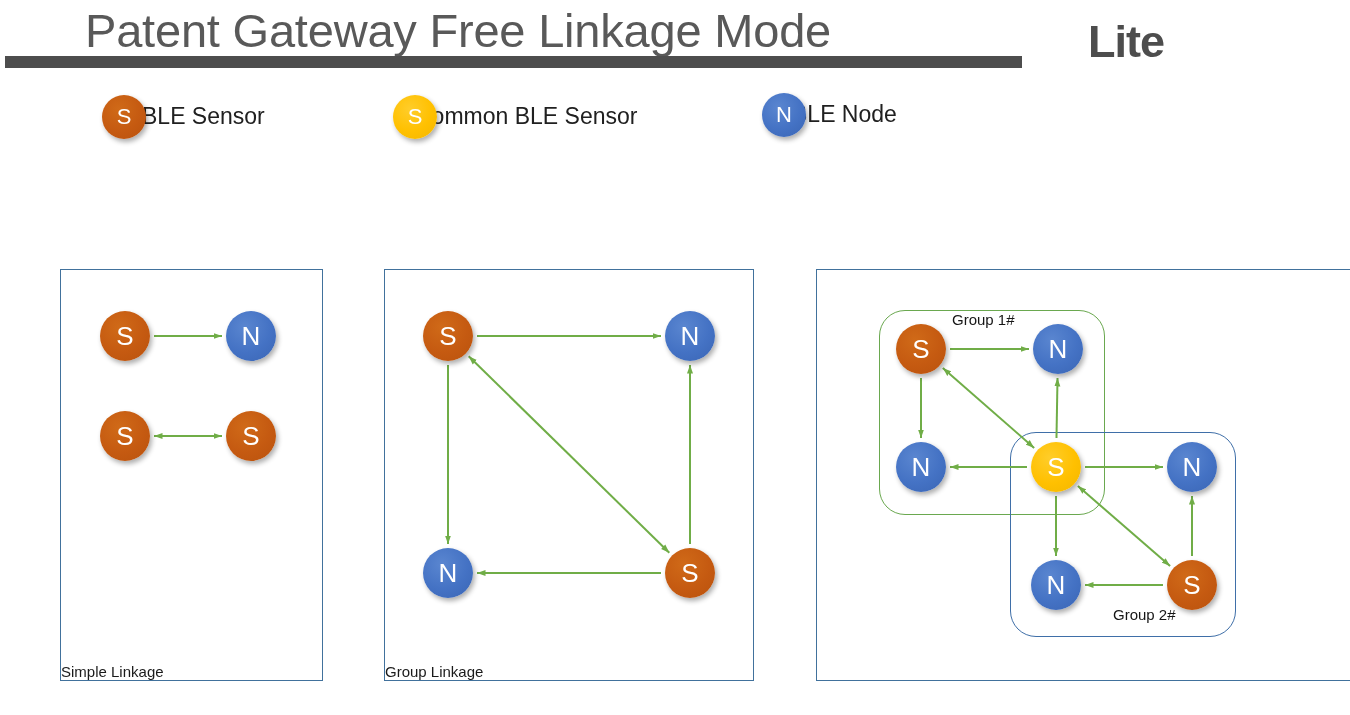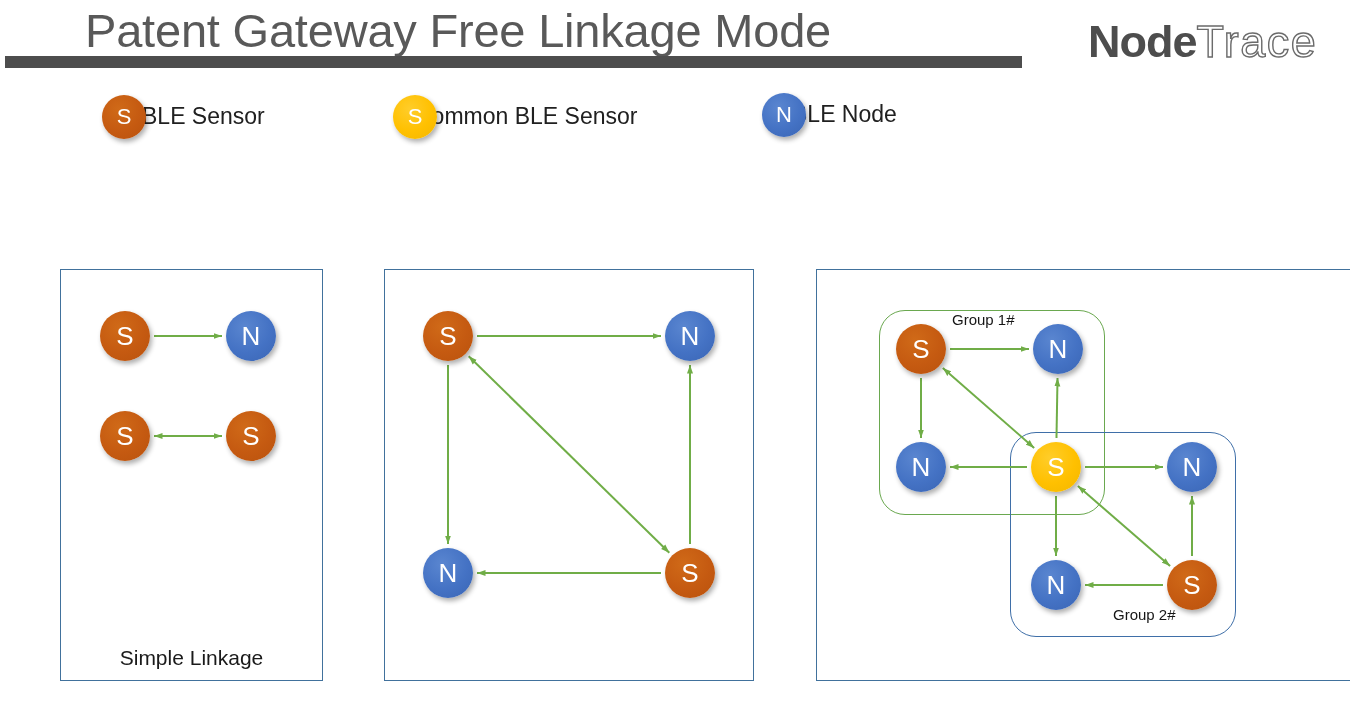--- a/index.html
+++ b/index.html
@@ -64,22 +64,22 @@
 
   
   .panel{
     border:1.3px solid #41719c;background:#ffffff;
     box-sizing:border-box;
   }
   #panel-simple-linkage{left:60px;top:269px;width:263px;height:412px;}
   #panel-group-linkage{left:384px;top:269px;width:370px;height:412px;}
   #panel-cross-group-linkage{left:816px;top:269px;width:540px;height:412px;}
   .panel-caption{
-    position:absolute;left:0;right:0;bottom:10px;
-    text-align:center;font-size:21px;color:#1a1a1a;
+    position:absolute;left:0;right:0;bottom:0;
+    font-size:15px;color:#1a1a1a;
   }
 
   
   .group-box{border-radius:26px;box-sizing:border-box;background:transparent;}
   #group-box-1{
     left:62px;top:40px;width:226px;height:205px;
     border:1.1px solid #6aa84f;
   }
   #group-box-2{
     left:193px;top:162px;width:226px;height:205px;
@@ -93,22 +93,21 @@
 
   svg.edges{position:absolute;left:0;top:0;overflow:visible;pointer-events:none;}
 </style>
 </head>
 <body>
 
 <div class="abs" id="page-title">Patent Gateway Free Linkage Mode</div>
 <div class="abs" id="title-rule"></div>
 
 <div class="abs" id="brand-logo">
-  <span id="brand-lite">Node</span>
-    <span id="brand-trace">Trace</span>
+  <span id="brand-lite">Lite</span>
 </div>
 
 <div class="abs legend-item" id="legend-ble-sensor">
   <div class="node s legend-node abs">S</div>
   <div class="legend-label">BLE Sensor</div>
 </div>
 
 <div class="abs legend-item" id="legend-common-ble-sensor">
   <div class="node c legend-node abs">S</div>
   <div class="legend-label">Common BLE Sensor</div>
@@ -160,20 +159,21 @@
         <line x1="276" y1="303" x2="92" y2="303" stroke="#70AD47" stroke-width="2" marker-end="url(#ah-p1)"></line>
         <line x1="83.71901902139754" y1="86.29094011599676" x2="284.2809809786025" y2="282.70905988400324" stroke="#70AD47" stroke-width="2" marker-end="url(#ah-p1)" marker-start="url(#ahs-p1)"></line>
       </g>
     </svg>
   <div>
       <div class="node diagram-node abs s" style="left: 38px; top: 41px;">S</div>
       <div class="node diagram-node abs n" style="left: 280px; top: 41px;">N</div>
       <div class="node diagram-node abs n" style="left: 38px; top: 278px;">N</div>
       <div class="node diagram-node abs s" style="left: 280px; top: 278px;">S</div>
     </div>
+  <div class="panel-caption">Group Linkage</div>
 </div>
 
 <div class="abs panel" id="panel-cross-group-linkage">
   <div class="abs group-box" id="group-box-1"></div>
   <div class="abs group-box" id="group-box-2"></div>
   <div class="group-label" id="group-1-label">Group 1#</div>
   <div class="group-label" id="group-2-label">Group 2#</div>
   <svg class="edges" width="494" height="412">
       <defs>
         <marker id="ah-p2" markerWidth="9" markerHeight="7" refX="8.5" refY="3.5" orient="auto" markerUnits="userSpaceOnUse">

